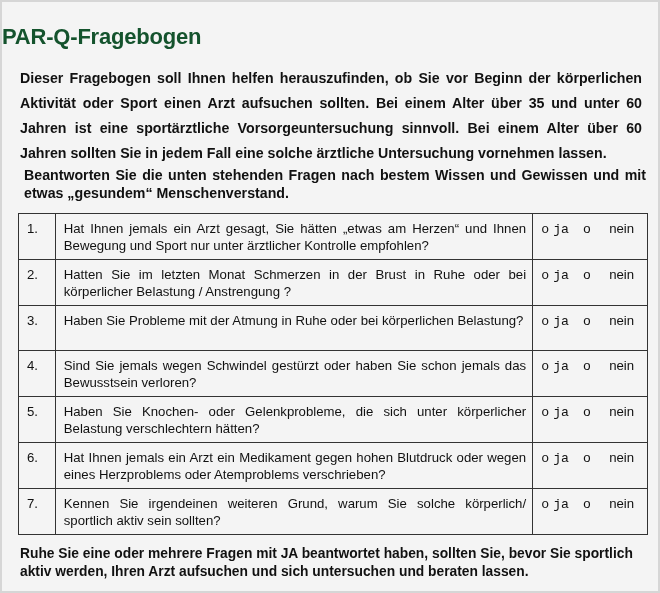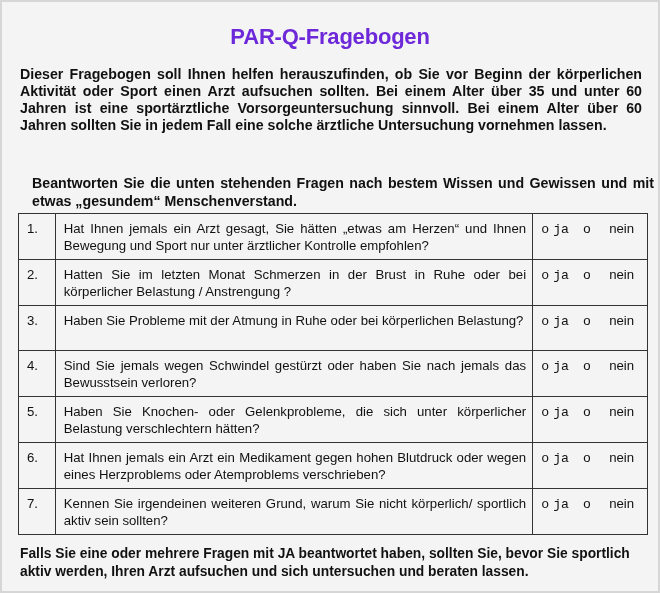--- a/index.html
+++ b/index.html
@@ -12,36 +12,36 @@
     }
     .page {
       position: relative;
       width: 656px; height: 589px;
       margin: 0;
       border: 2px solid #d6d6d6;
       background: #f4f4f4;
     }
     .title {
       position: absolute; left: 0; right: 0; top: 22px;
-      text-align: center;
+      text-align: left;
       font-size: 22px; font-weight: bold;
-      color: #6d28d9;
+      color: #14532d;
       letter-spacing: -0.2px;
     }
     .intro {
       position: absolute; left: 18px; width: 622px; top: 64px;
-      font-size: 14.2px; font-weight: bold; line-height: 17px;
+      font-size: 14.2px; font-weight: bold; line-height: 25px;
       text-align: justify;
       margin: 0;
     }
     .intro2 {
       position: absolute; left: 18px; width: 622px; top: 160px;
       font-size: 14.2px; font-weight: bold; line-height: 18.2px;
       text-align: justify;
-      margin: 12px;
+      margin: 4px;
     }
     table.q {
       position: absolute; left: 16px; top: 211px;
       width: 630px;
       border-collapse: collapse;
       font-size: 13.2px;
       line-height: 16.5px;
     }
     table.q td {
       border: 1.5px solid #333;
@@ -89,43 +89,43 @@
       </tr>
       <tr>
         <td class="num">3.</td>
         <td class="txt">Haben Sie Probleme mit der Atmung in Ruhe oder bei körperlichen Belastung?</td>
         <td class="ans">
           <span class="opt opt-ja"><span class="circ">o</span><span>ja</span></span><span class="opt"><span class="circ2">o</span><span>nein</span></span>
         </td>
       </tr>
       <tr>
         <td class="num">4.</td>
-        <td class="txt">Sind Sie jemals wegen Schwindel gestürzt oder haben Sie nach jemals das Bewusstsein verloren?</td>
+        <td class="txt">Sind Sie jemals wegen Schwindel gestürzt oder haben Sie schon jemals das Bewusstsein verloren?</td>
         <td class="ans">
           <span class="opt opt-ja"><span class="circ">o</span><span>ja</span></span><span class="opt"><span class="circ2">o</span><span>nein</span></span>
         </td>
       </tr>
       <tr>
         <td class="num">5.</td>
         <td class="txt">Haben Sie Knochen- oder Gelenkprobleme, die sich unter körperlicher Belastung verschlechtern hätten?</td>
         <td class="ans">
           <span class="opt opt-ja"><span class="circ">o</span><span>ja</span></span><span class="opt"><span class="circ2">o</span><span>nein</span></span>
         </td>
       </tr>
       <tr>
         <td class="num">6.</td>
         <td class="txt">Hat Ihnen jemals ein Arzt ein Medikament gegen hohen Blutdruck oder wegen eines Herzproblems oder Atemproblems verschrieben?</td>
         <td class="ans">
           <span class="opt opt-ja"><span class="circ">o</span><span>ja</span></span><span class="opt"><span class="circ2">o</span><span>nein</span></span>
         </td>
       </tr>
       <tr>
         <td class="num">7.</td>
-        <td class="txt">Kennen Sie irgendeinen weiteren Grund, warum Sie nicht körperlich/ sportlich aktiv sein sollten?</td>
+        <td class="txt">Kennen Sie irgendeinen weiteren Grund, warum Sie solche körperlich/ sportlich aktiv sein sollten?</td>
         <td class="ans">
           <span class="opt opt-ja"><span class="circ">o</span><span>ja</span></span><span class="opt"><span class="circ2">o</span><span>nein</span></span>
         </td>
       </tr>
     </tbody>
   </table>
 
-  <p class="outro">Falls Sie eine oder mehrere Fragen mit JA beantwortet haben, sollten Sie, bevor Sie sportlich aktiv werden, Ihren Arzt aufsuchen und sich untersuchen und beraten lassen.</p>
+  <p class="outro">Ruhe Sie eine oder mehrere Fragen mit JA beantwortet haben, sollten Sie, bevor Sie sportlich aktiv werden, Ihren Arzt aufsuchen und sich untersuchen und beraten lassen.</p>
 </div>
 
 </body></html>

